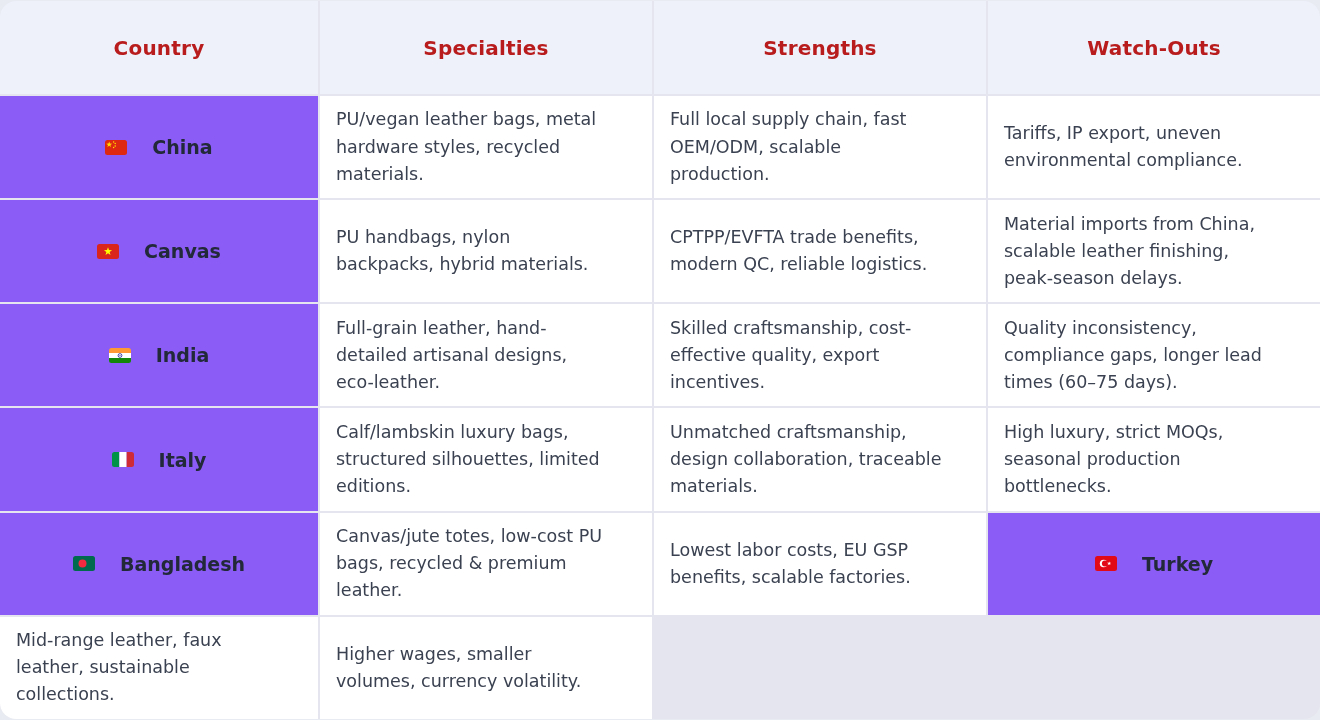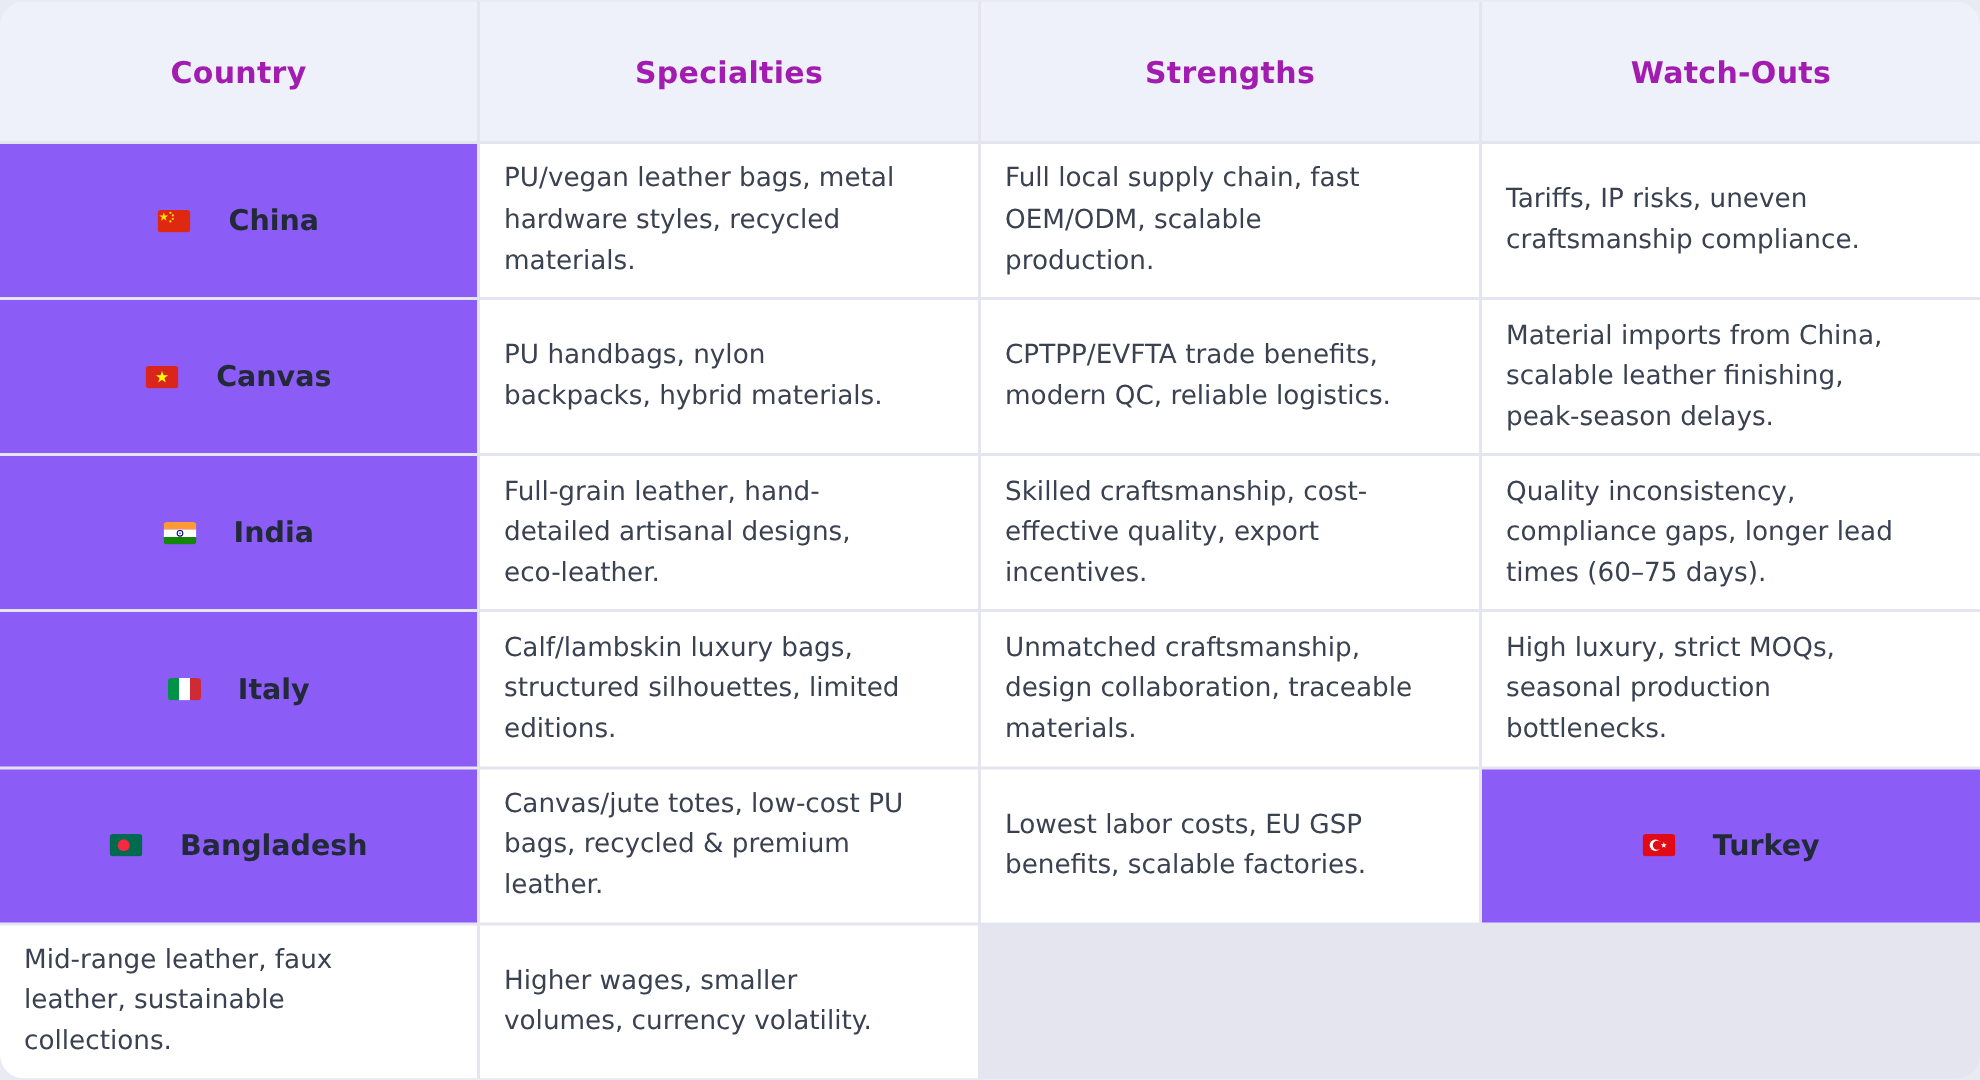--- a/index.html
+++ b/index.html
@@ -14,21 +14,21 @@
     border-radius: 16px; overflow: hidden;
     background: #e4e5ee; 
     display: grid;
     grid-template-columns: 318px 332px 332px 1fr;
     grid-template-rows: 93px repeat(6, 1fr);
     gap: 2px;
   }
   .hcell {
     background: #eef1fa;
     display: flex; align-items: center; justify-content: center;
-    font-size: 20px; font-weight: bold; color: #a21caf;
+    font-size: 20px; font-weight: bold; color: #b91c1c;
     letter-spacing: 0.2px;
   }
   .ccell {
     background: #8b5cf6;
     display: flex; align-items: center; justify-content: center;
     gap: 25px;
     font-size: 19px; font-weight: bold; color: #222938;
   }
   .dcell {
     background: #ffffff;
@@ -69,21 +69,21 @@
     </span>
     <span>China</span>
   </div>
   <div class="dcell">
       <span class="txt">PU/vegan leather bags, metal hardware styles, recycled materials.</span>
     </div>
   <div class="dcell">
       <span class="txt">Full local supply chain, fast OEM/ODM, scalable production.</span>
     </div>
   <div class="dcell">
-      <span class="txt">Tariffs, IP risks, uneven craftsmanship compliance.</span>
+      <span class="txt">Tariffs, IP export, uneven environmental compliance.</span>
     </div>
 
   <div class="ccell">
     <span class="flag">
       <svg width="22" height="15" viewBox="0 0 22 15">
         <rect width="22" height="15" fill="#da251d"></rect>
         <polygon transform="translate(11,7.5) scale(0.85)" fill="#ffff00" points="0,-5 1.18,-1.62 4.76,-1.55 1.9,0.62 2.94,4.05 0,2 -2.94,4.05 -1.9,0.62 -4.76,-1.55 -1.18,-1.62"></polygon>
       </svg>
     </span>
     <span>Canvas</span>

